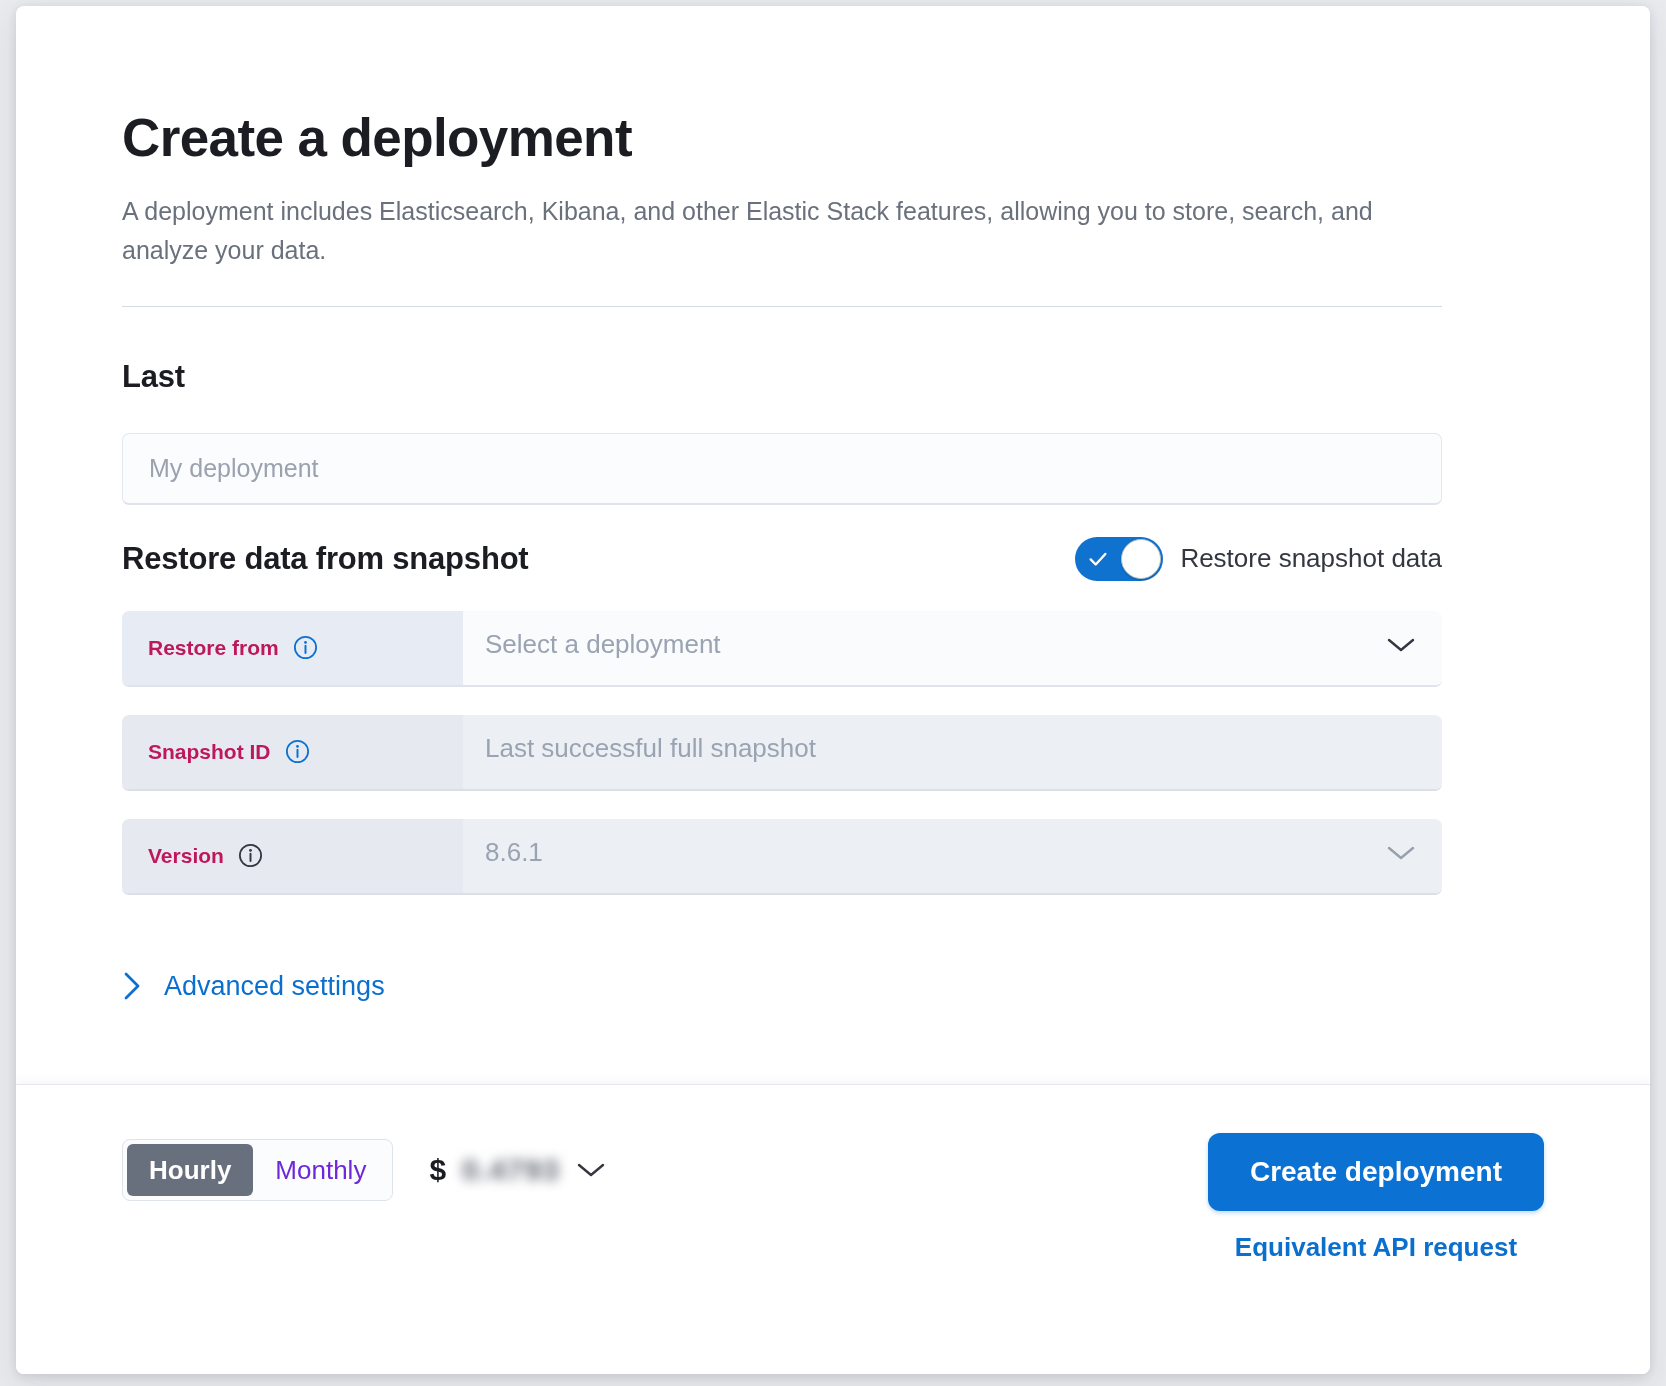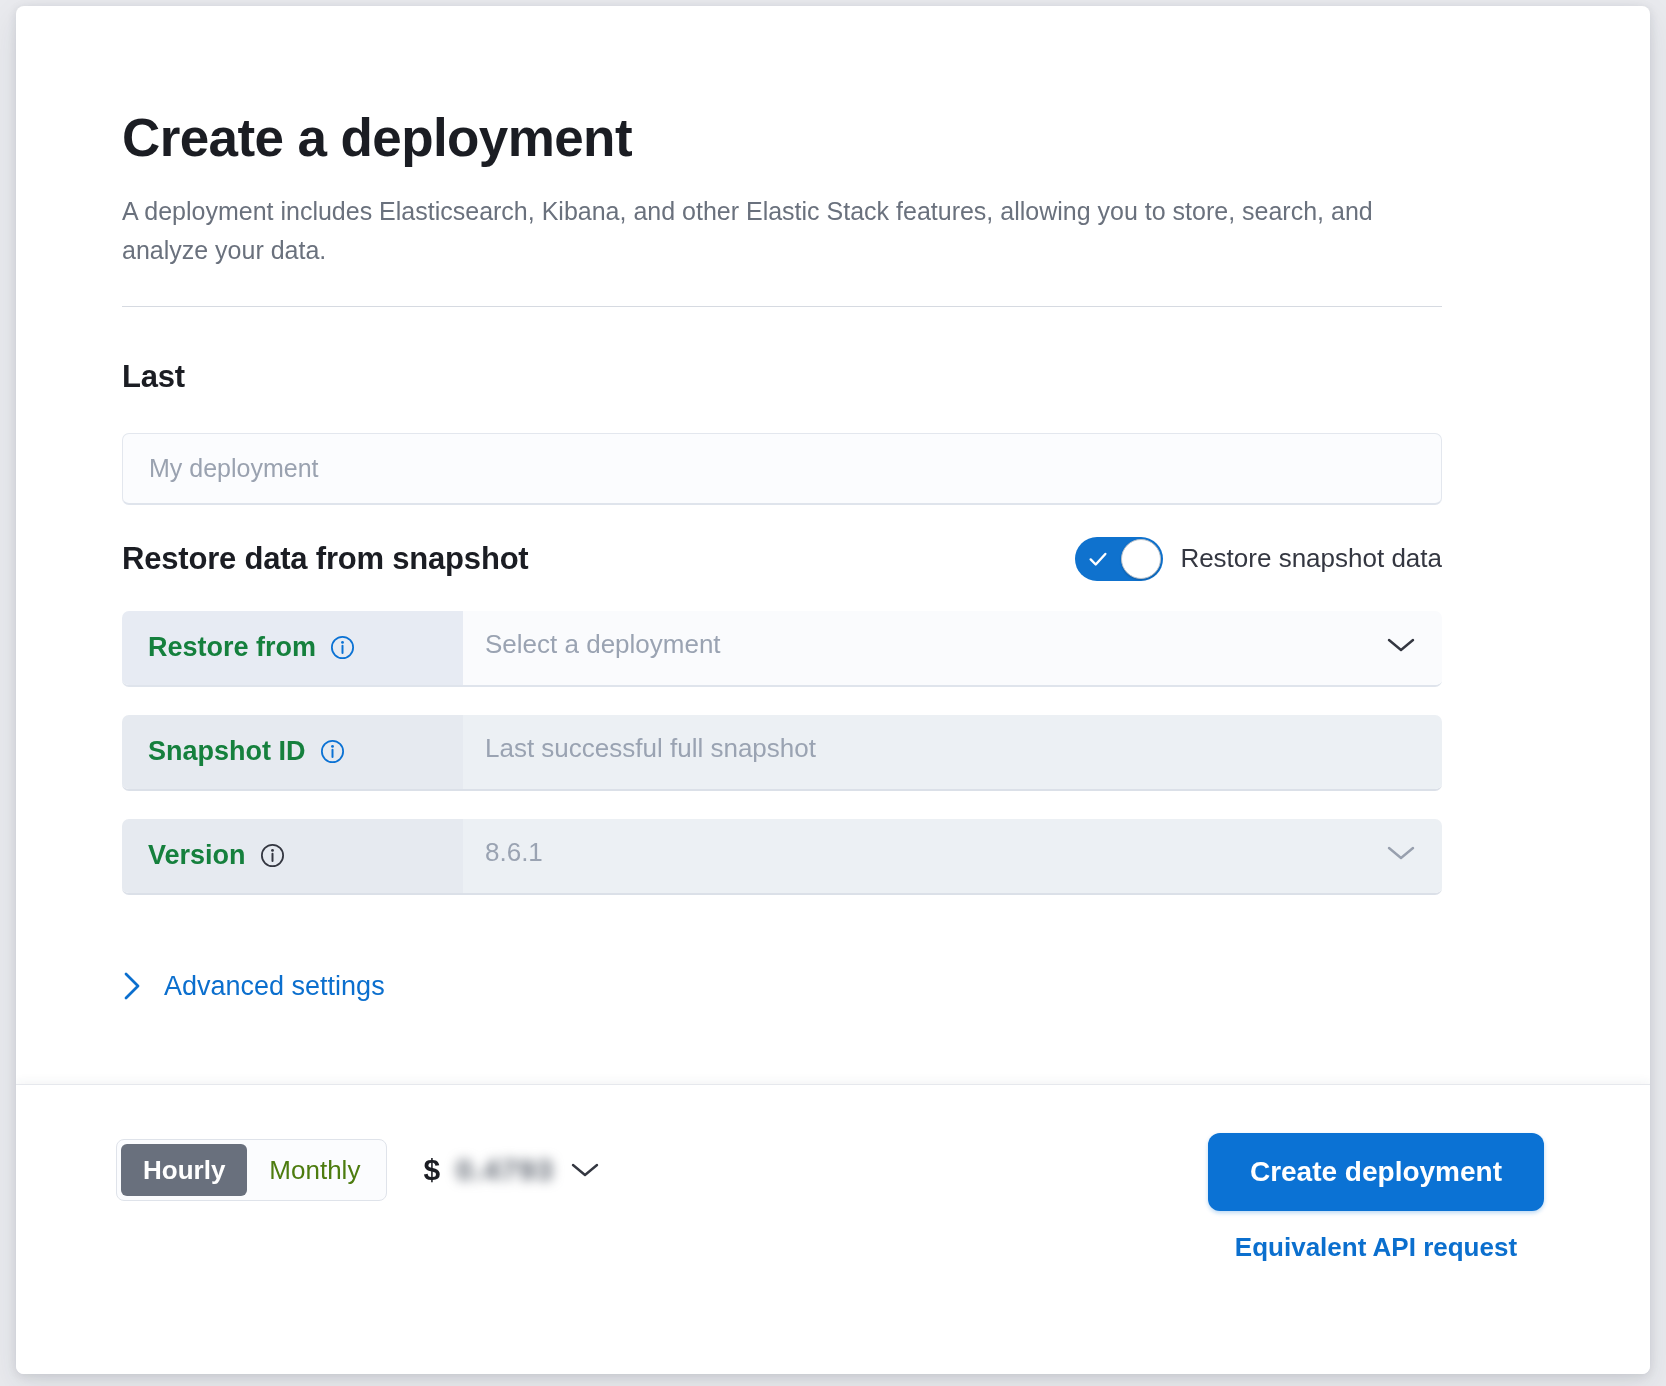--- a/index.html
+++ b/index.html
@@ -144,23 +144,23 @@
   }
   .form-row.first { margin-top: 30px; }
   .prepend {
     width: 341px;
     flex: 0 0 341px;
     display: flex;
     align-items: center;
     gap: 14px;
     padding-left: 26px;
     background: #e7ebf3;
-    font-size: 27px;
-    font-weight: 700;
-    color: #15803d;
+    font-size: 21px;
+    font-weight: 700;
+    color: #be185d;
   }
   .field {
     flex: 1 1 auto;
     display: flex;
     align-items: center;
     justify-content: space-between;
     padding: 0 26px 6px 22px;
     background: #fafbfd;
     font-size: 26px;
     color: #6f7785;
@@ -199,21 +199,21 @@
   .footer {
     flex: 0 0 auto;
     height: 290px;
     background: #ffffff;
     border-top: 1px solid #e6e8ed;
     box-shadow: 0 -3px 9px rgba(40,50,70,0.05);
     position: relative;
   }
   .footer-inner {
     position: absolute;
-    left: 100px;
+    left: 106px;
     right: 106px;
     top: 48px;
     display: flex;
     align-items: flex-start;
     justify-content: space-between;
   }
   .footer-left {
     display: flex;
     align-items: center;
     gap: 36px;
@@ -228,21 +228,21 @@
     height: 62px;
     align-items: center;
   }
   .seg {
     height: 52px;
     padding: 0 22px;
     display: flex;
     align-items: center;
     font-size: 26px;
     border-radius: 6px;
-    color: #4d7c0f;
+    color: #6d28d9;
     cursor: pointer;
   }
   .seg.active {
     background: #69707d;
     color: #ffffff;
     font-weight: 700;
   }
   .price {
     display: flex;
     align-items: center;

